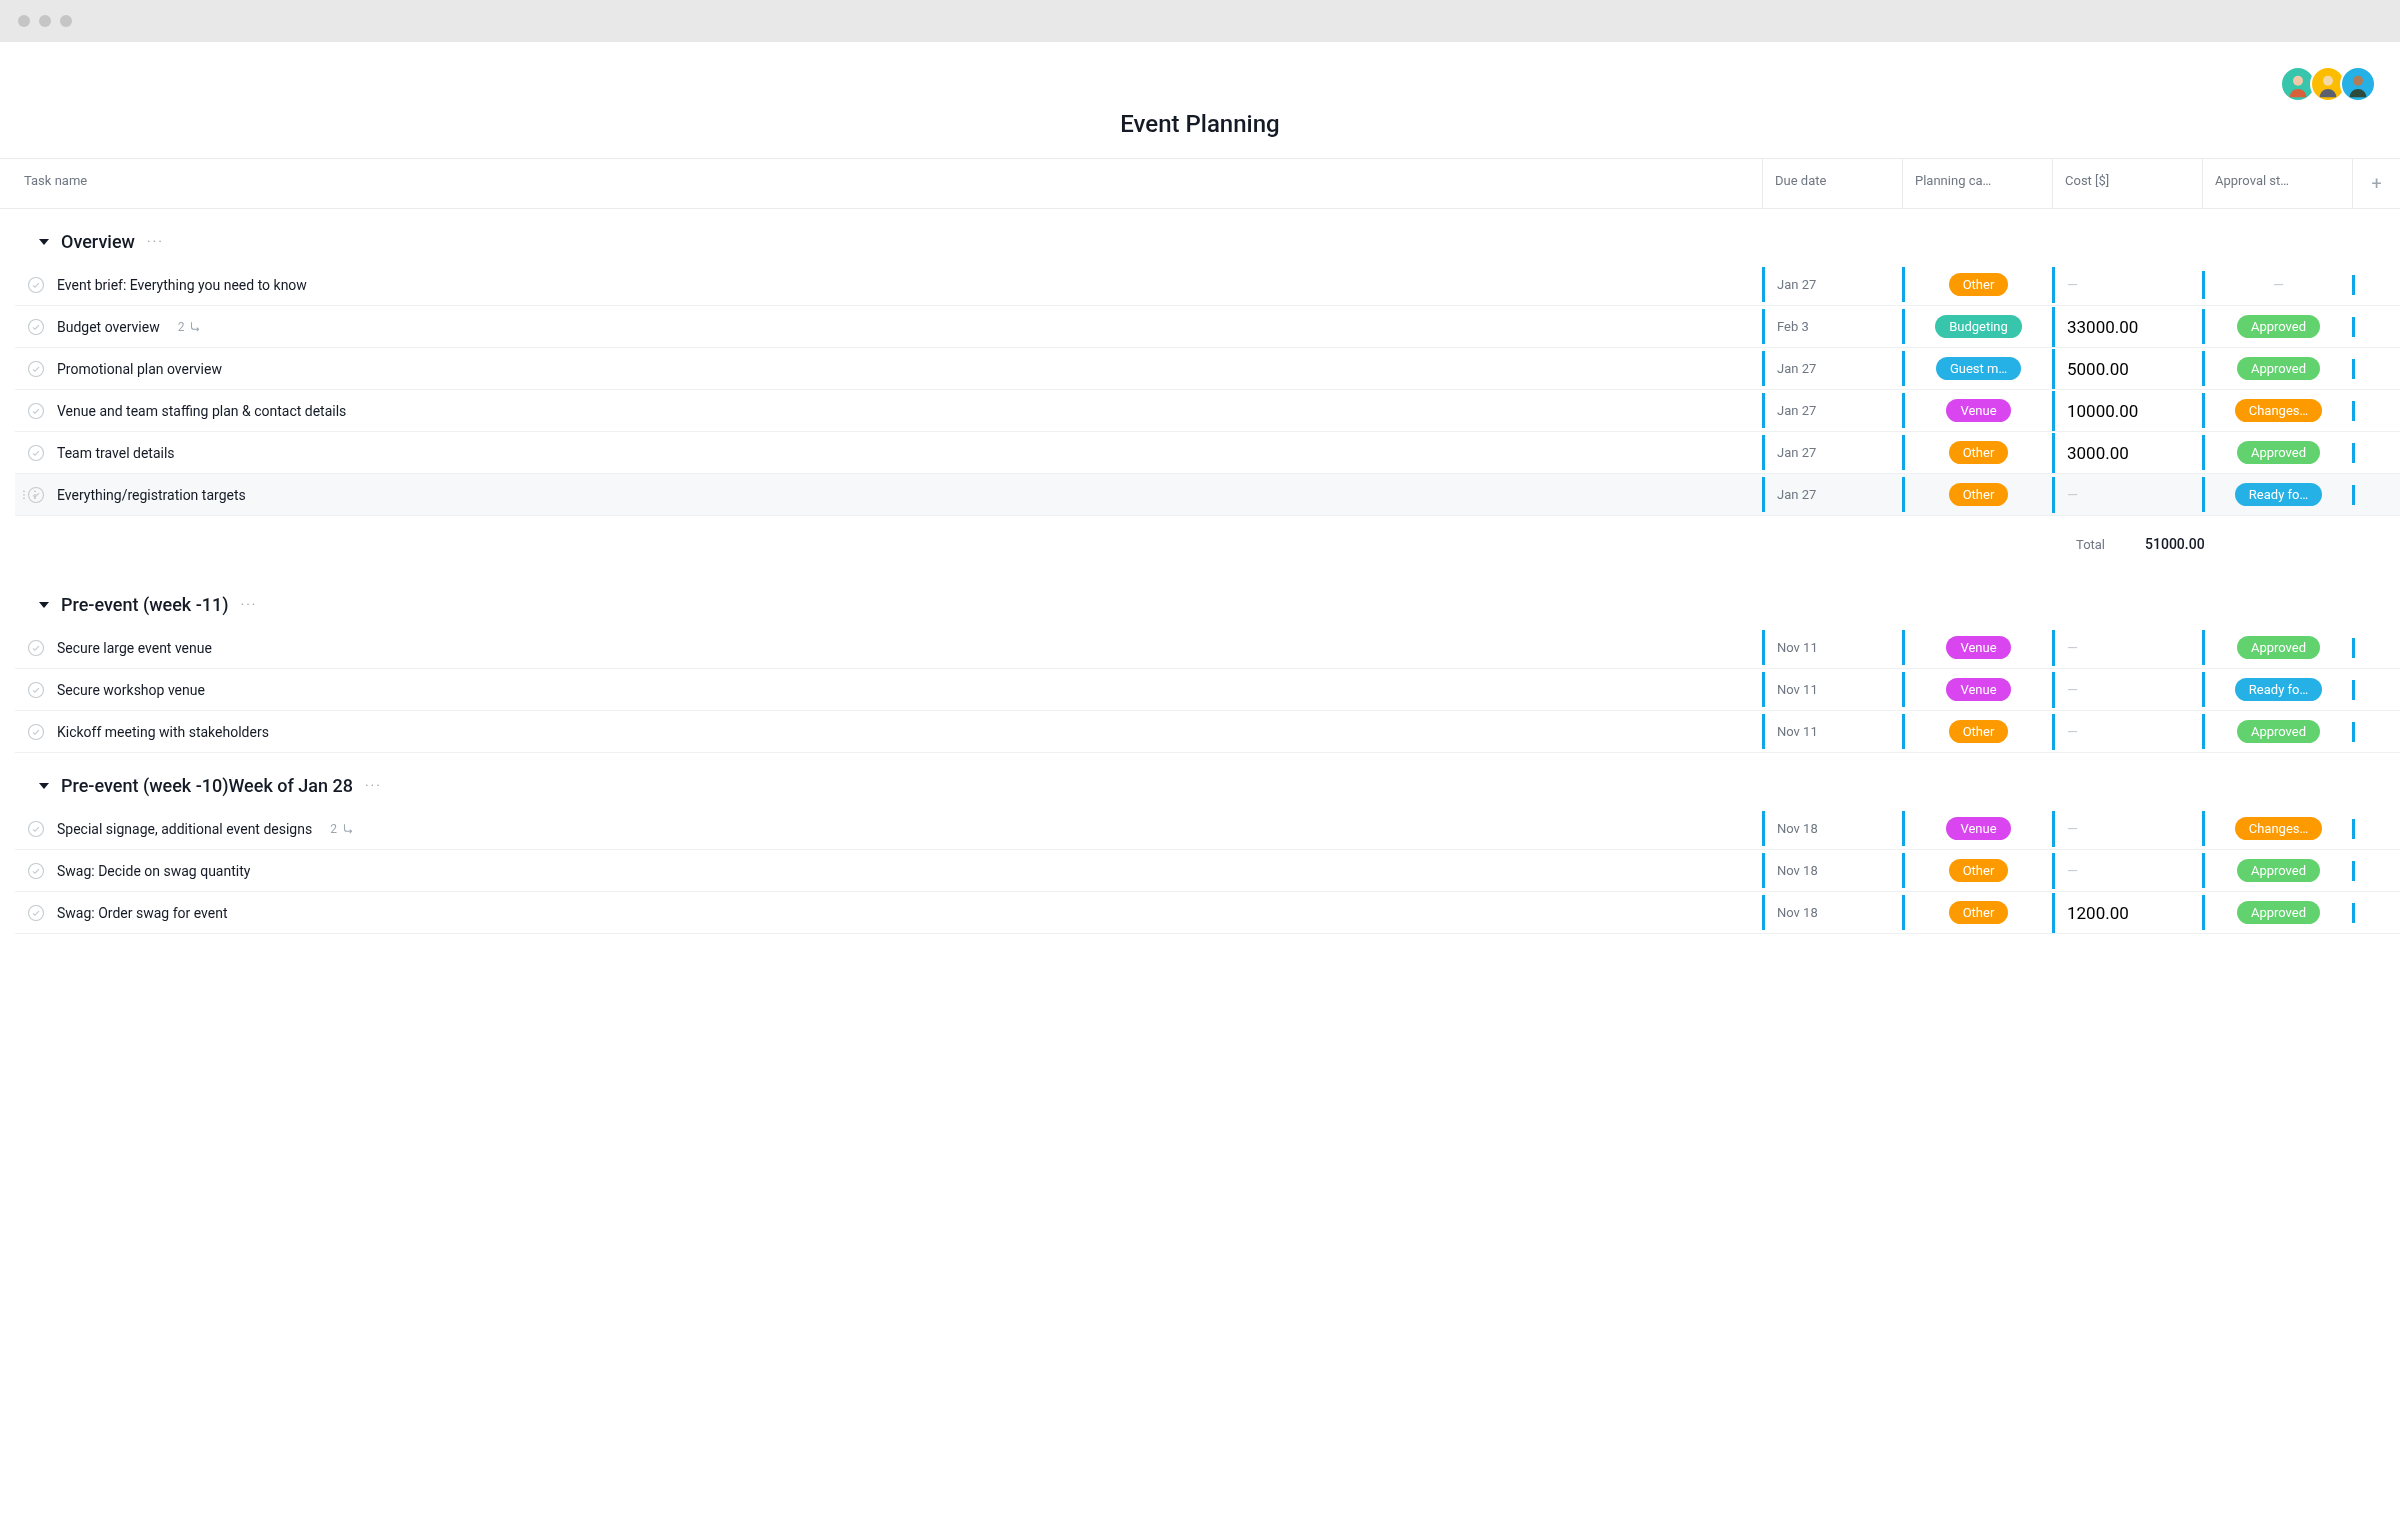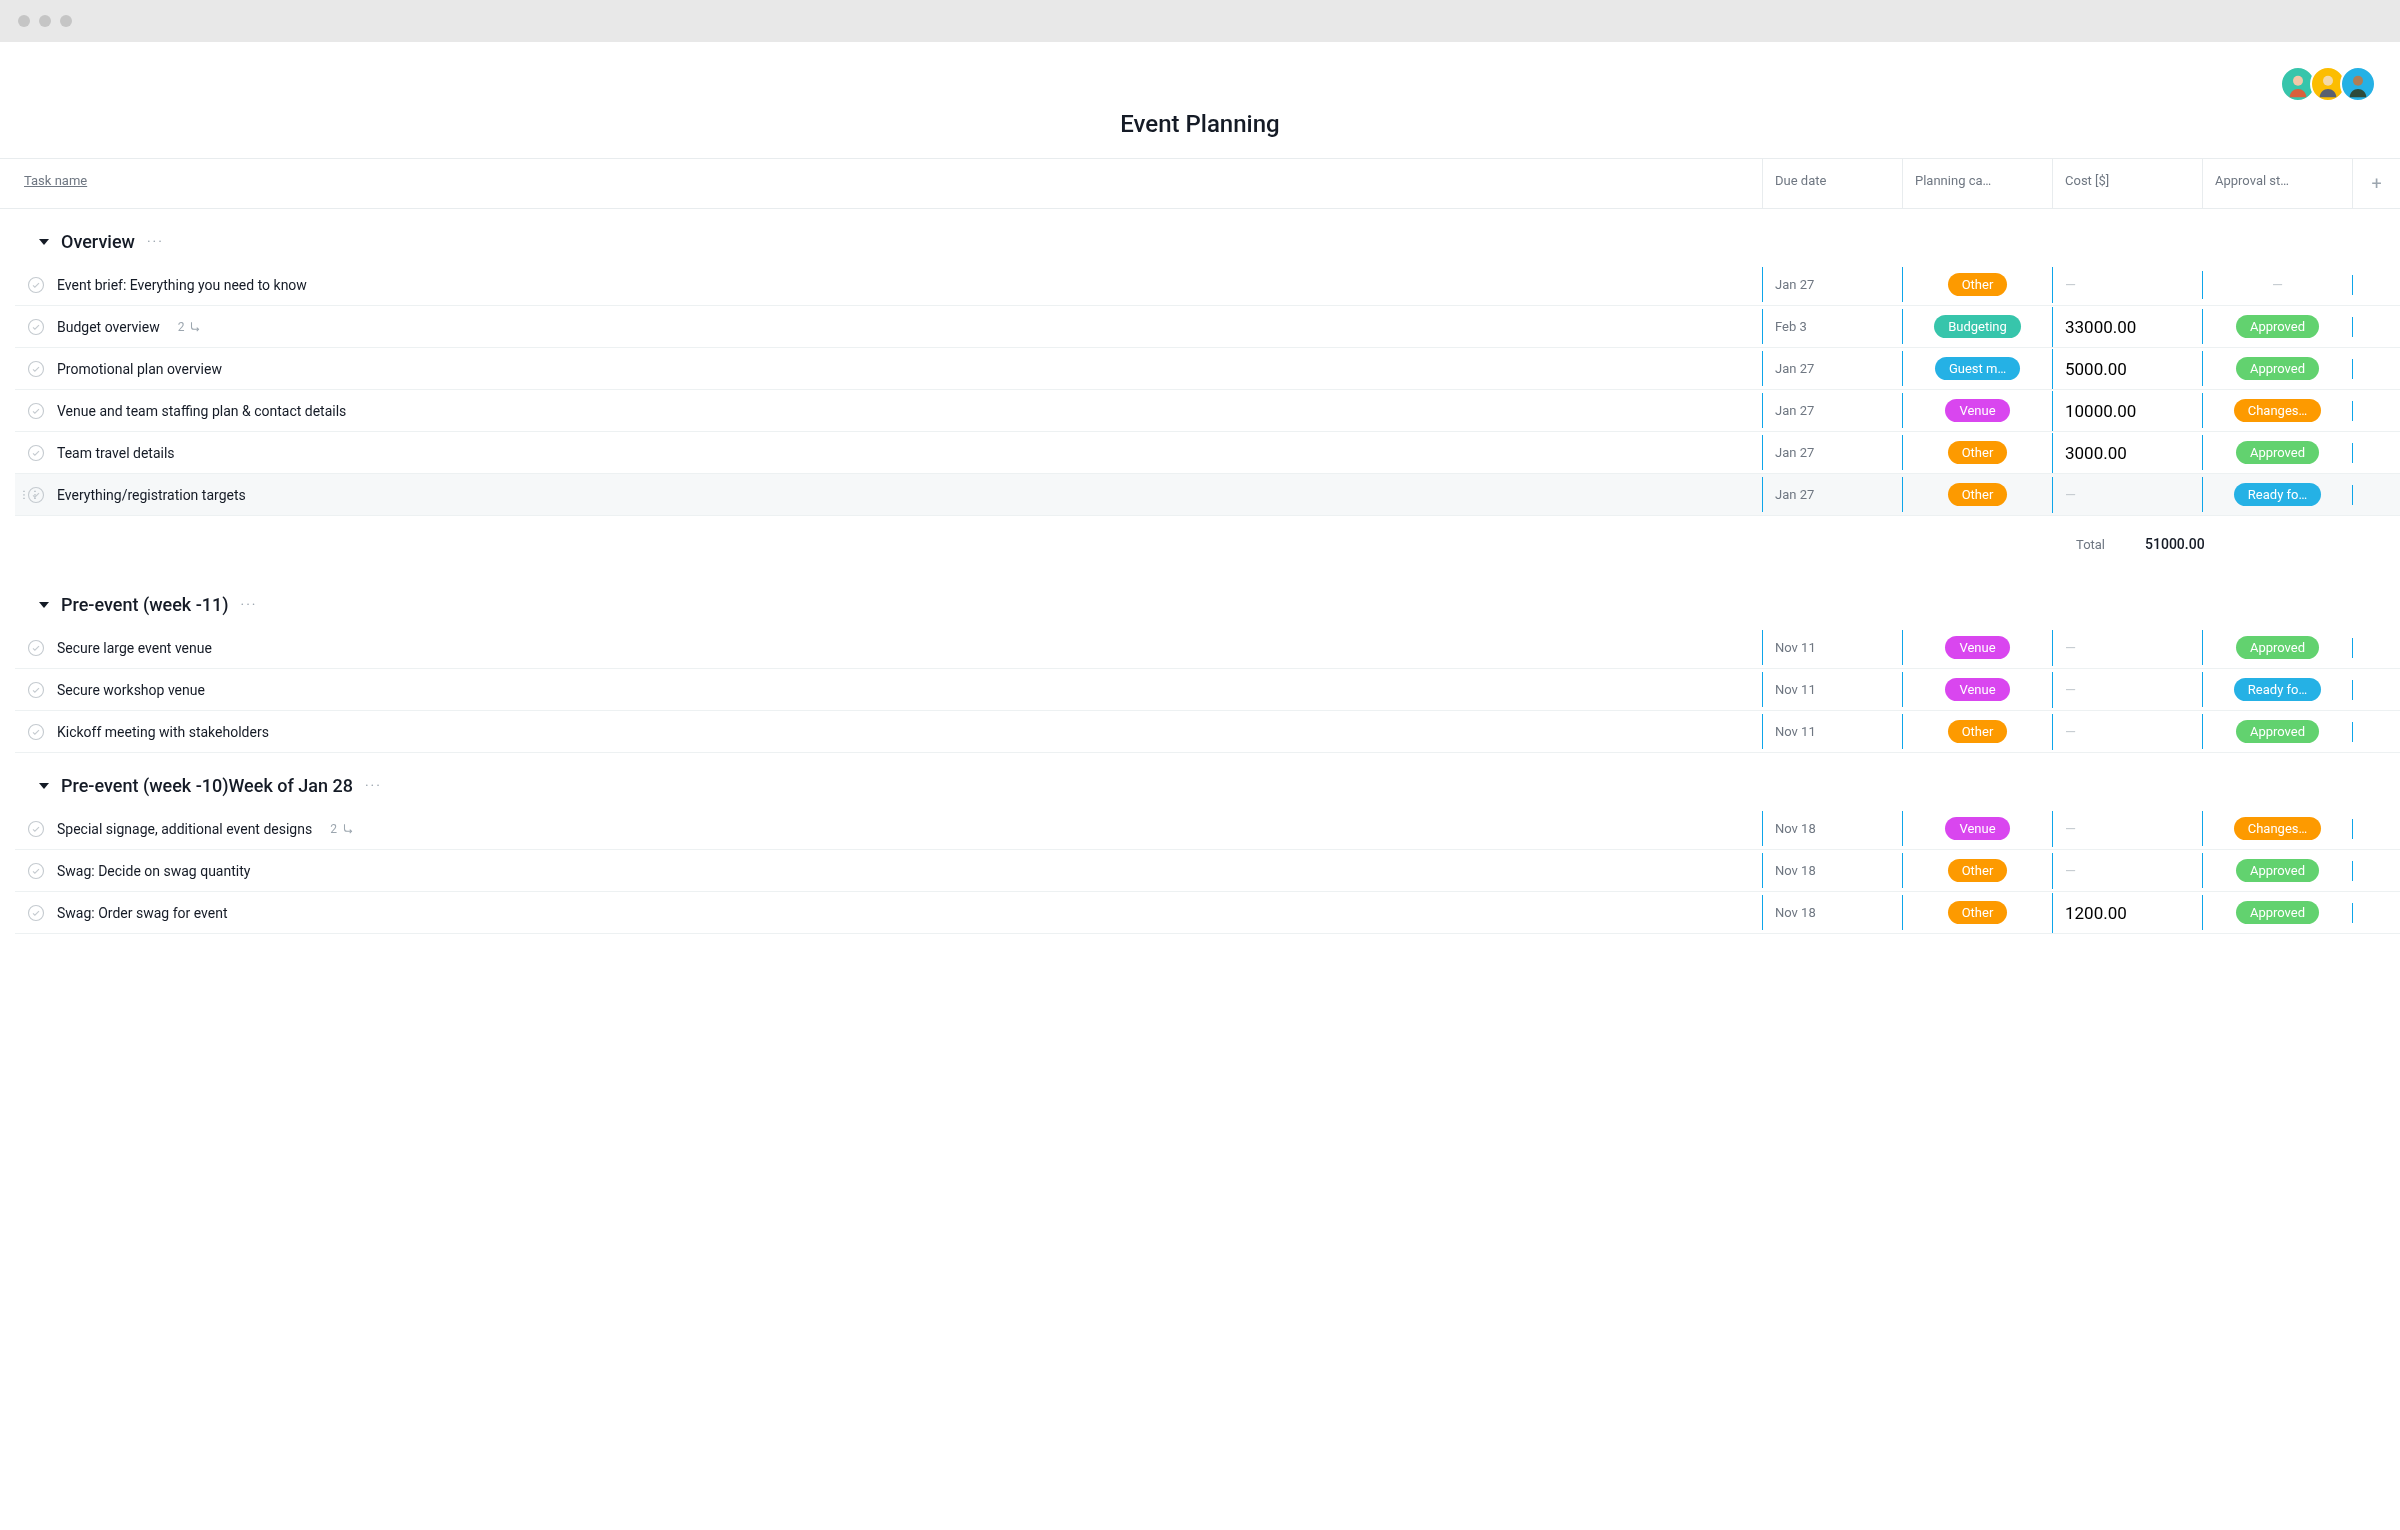--- a/index.html
+++ b/index.html
@@ -59,21 +59,21 @@
   }
   .col-head {
     padding: 14px 12px;
     font-size: 13px;
     color: #6f7782;
     border-left: 1px solid #e8ecee;
     white-space: nowrap;
     overflow: hidden;
     text-overflow: ellipsis;
   }
-  .col-head:first-child { border-left: none; padding-left: 24px; text-decoration: underline; }
+  .col-head:first-child { border-left: none; padding-left: 24px; }
   .col-add { text-align: center; color: #9ca6af; font-size: 18px; }
 
   .section-header {
     display: flex;
     align-items: center;
     padding: 22px 24px 12px;
     gap: 12px;
   }
   .section-toggle {
     width: 0; height: 0;
@@ -105,21 +105,21 @@
     left: 4px;
     top: 50%;
     transform: translateY(-50%);
     color: #9ca6af;
     font-size: 10px;
     line-height: 6px;
     letter-spacing: 1px;
   }
   .cell {
     padding: 10px 12px;
-    border-left: 1px solid #0ea5e9;
+    border-left: 3px solid #0ea5e9;
     font-size: 14px;
     white-space: nowrap;
     overflow: hidden;
     text-overflow: ellipsis;
   }
   .cell:first-child { border-left: none; }
   .task-name-cell {
     display: flex;
     align-items: center;
     gap: 12px;

